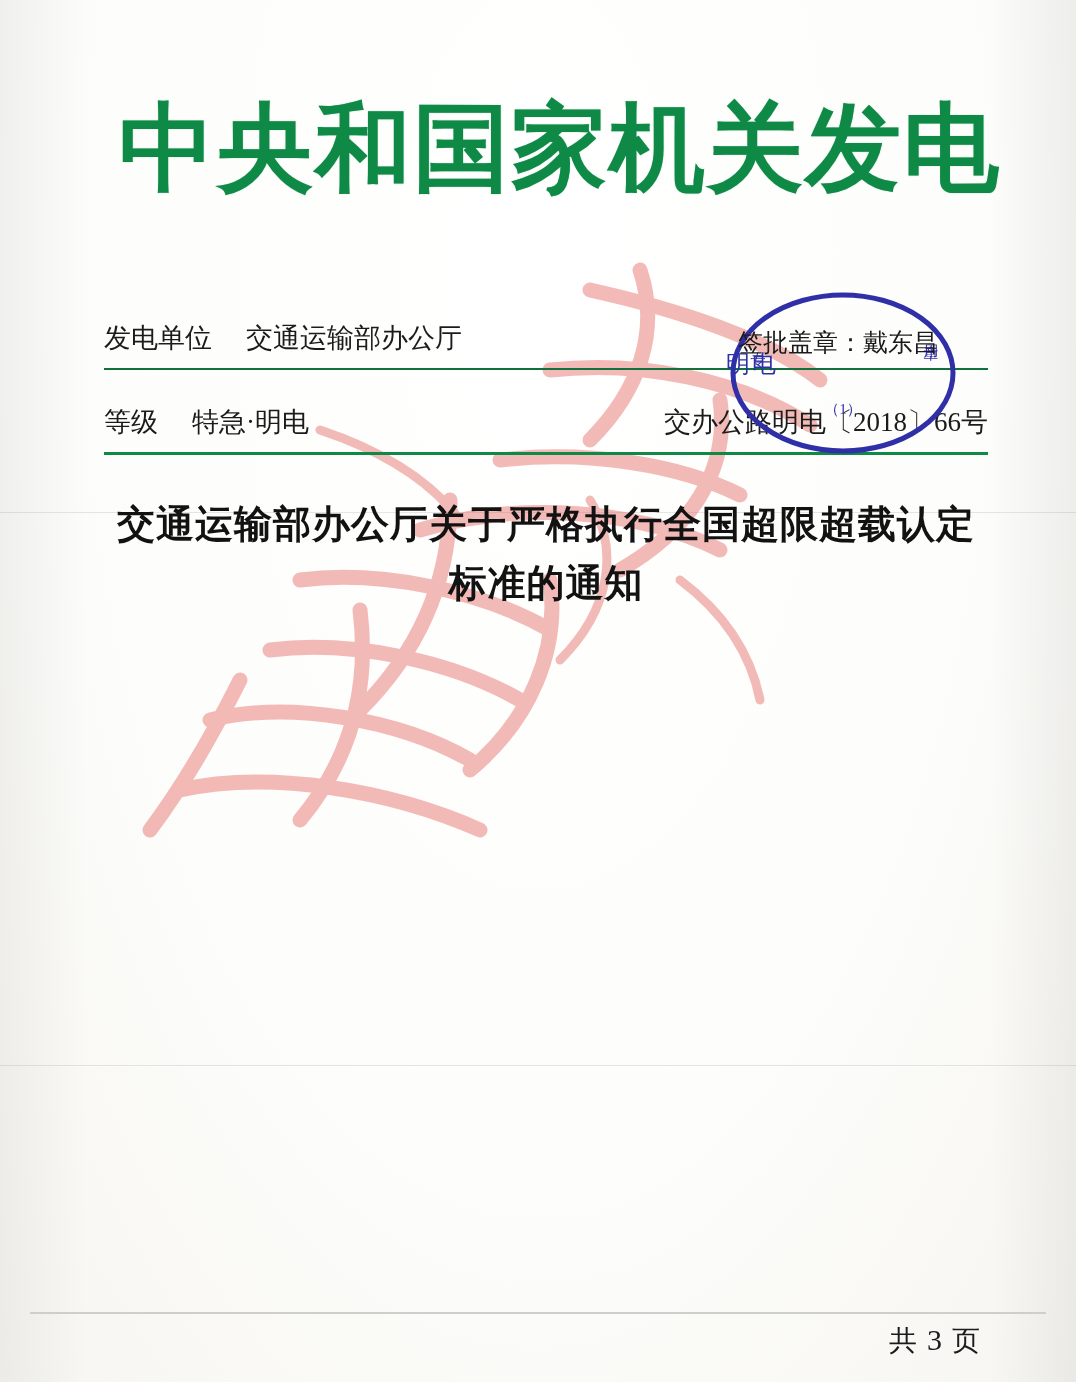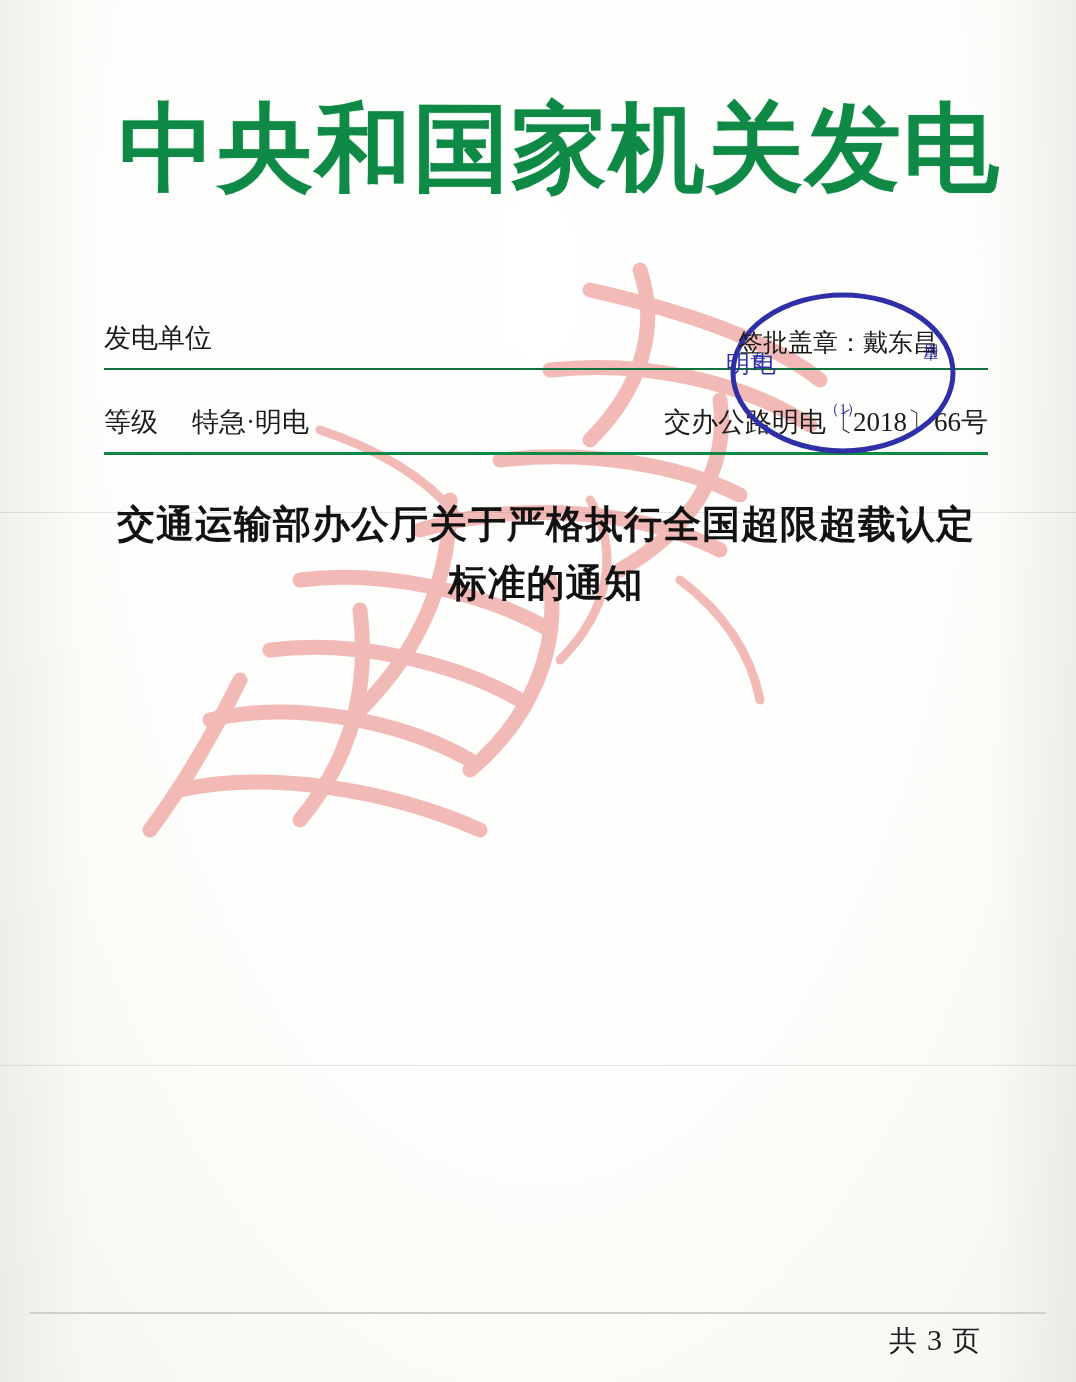--- a/index.html
+++ b/index.html
@@ -268,20 +268,21 @@
     </svg>
   </div>
 
   <div class="doc-title">
     <span>中央和国家机关发电</span>
   </div>
 
   <div class="meta">
     <div class="meta-row">
       <span class="meta-label">发电单位</span>
+      <span class="meta-value">交通运输部办公厅</span>
     </div>
     <div class="meta-row" style="margin-top:28px;">
       <span class="meta-label">等级</span>
       <span class="meta-value">特急·明电</span>
       <span class="meta-right">交办公路明电〔2018〕66号</span>
     </div>
   </div>
 
   <div class="rule r1"></div>
   <div class="rule r2"></div>

